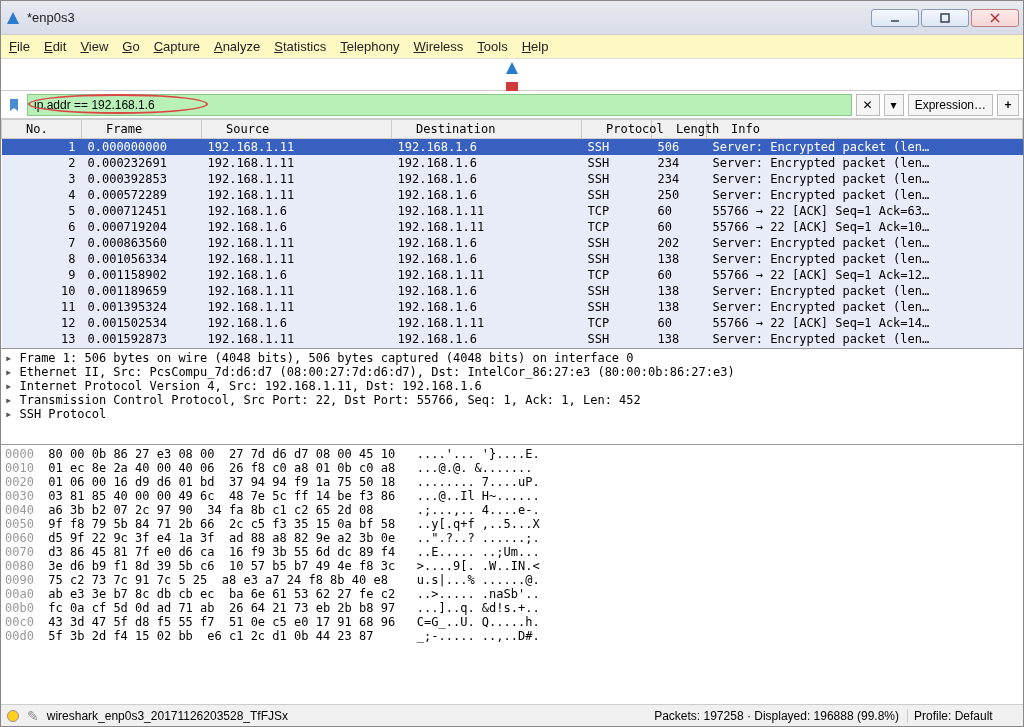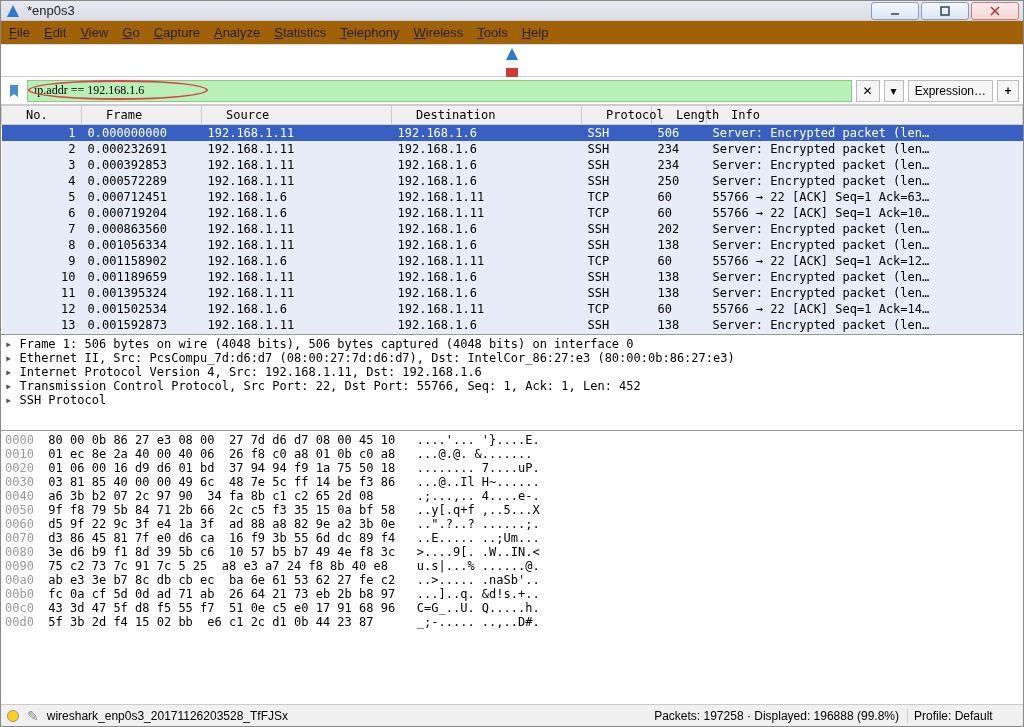--- a/index.html
+++ b/index.html
@@ -14,21 +14,21 @@
 }
 .window {
   width: 1024px;
   height: 727px;
   background: #fff;
   border: 1px solid #888;
   display: flex;
   flex-direction: column;
 }
 .titlebar {
-  height: 20px;
+  height: 34px;
   background: linear-gradient(#e8eaf0, #d8dce8);
   display: flex;
   align-items: center;
   padding: 0 4px;
   border-bottom: 1px solid #ccc;
 }
 .titlebar .icon { width: 16px; height: 16px; margin-right: 6px; }
 .titlebar .title { flex: 1; font-size: 13px; color: #222; }
 .titlebar .winbtns { display: flex; gap: 2px; }
 .titlebar .winbtn {
@@ -39,21 +39,21 @@
   display: flex; align-items: center; justify-content: center;
   cursor: pointer;
 }
 .titlebar .winbtn.close { background: linear-gradient(#fdeaea,#f5d6d6); border-color:#c08080;}
 .menubar {
   height: 24px;
   display: flex;
   align-items: center;
   padding: 0 8px;
   gap: 14px;
-  background: #a16207;
+  background: #fef9c3;
   border-bottom: 1px solid #ddd;
 }
 .menubar .menuitem { cursor: pointer; font-size: 13px; color:#222; }
 .menubar .menuitem u { text-decoration: underline; }
 .toolbar {
   height: 32px;
   display: flex;
   align-items: center;
   gap: 2px;
   padding: 0 6px;
@@ -84,21 +84,21 @@
   background:#fff;
   border-bottom:1px solid #ccc;
 }
 .filter-wrap { position:relative; flex:1; display:flex; }
 .filter-input {
   flex:1;
   height:22px;
   background:#b8f0b8;
   border:1px solid #8ac88a;
   padding:8px 6px;
-  font-family: Liberation Serif, serif;
+  font-family: Liberation Sans, sans-serif;
   font-size:12px;
 }
 .filter-circle {
   position:absolute;
   left:1px; top:0px;
   width:180px; height:20px;
   border:2px solid #d44;
   border-radius:50%;
   pointer-events:none;
 }

